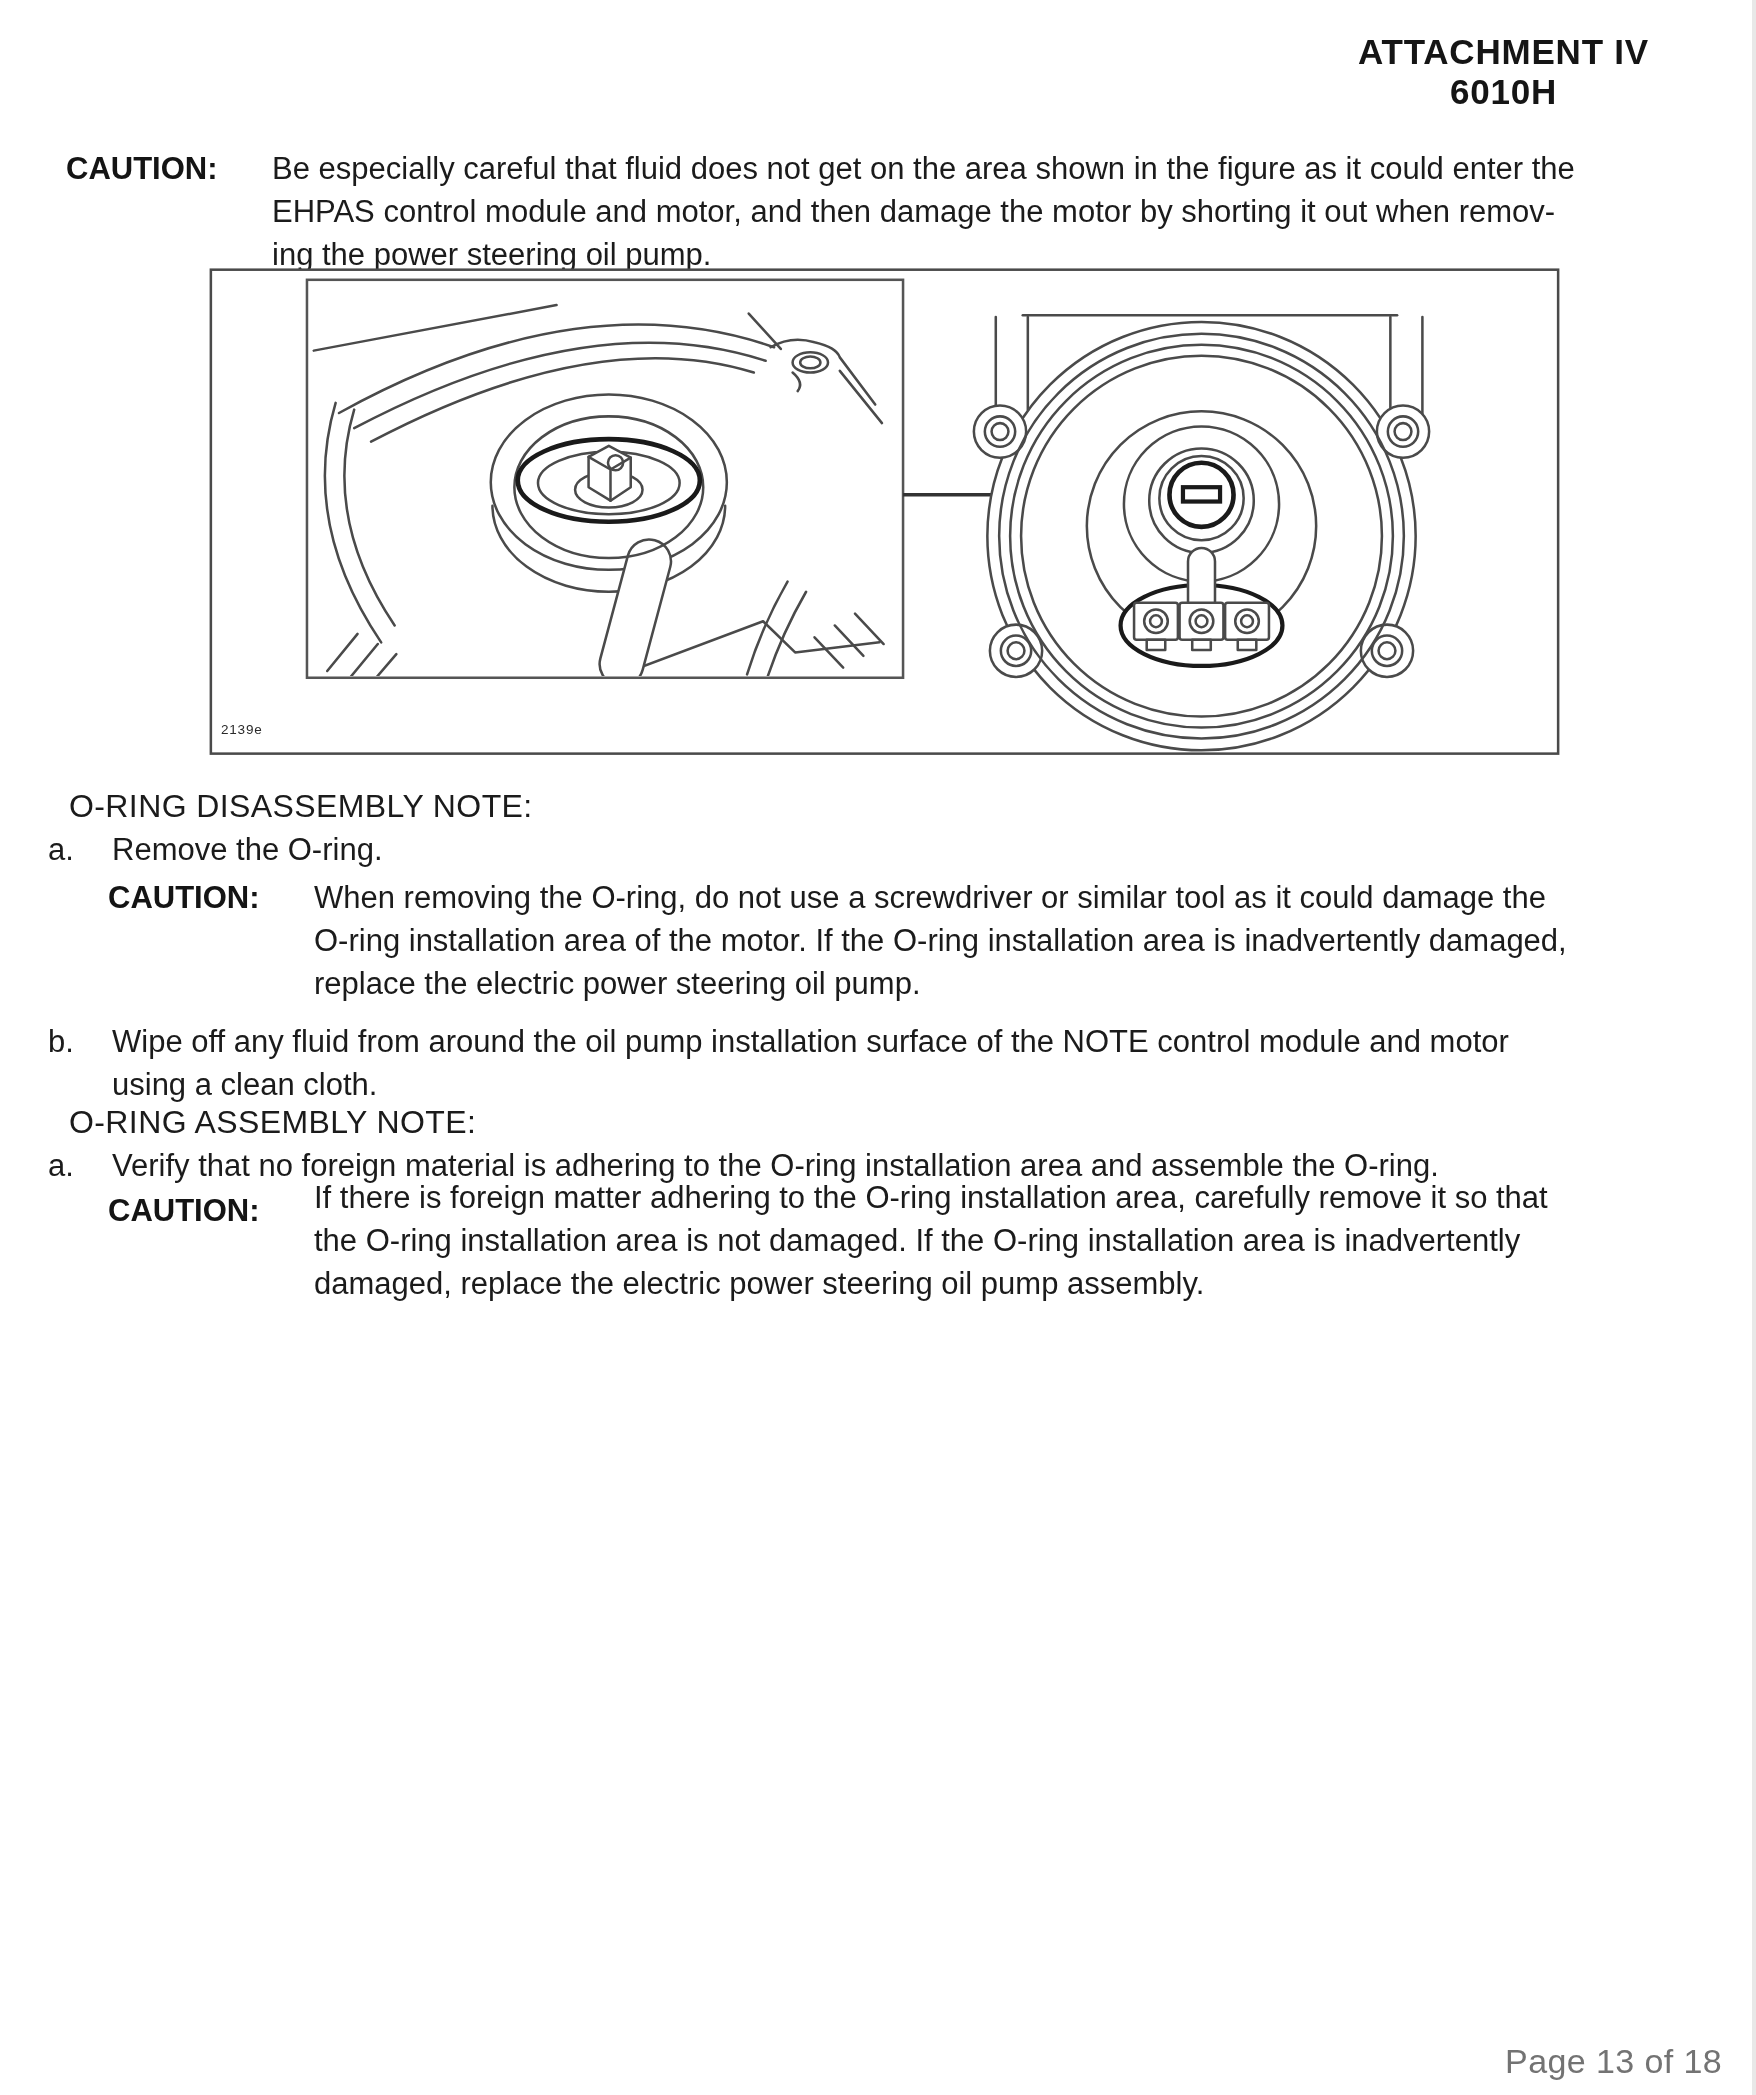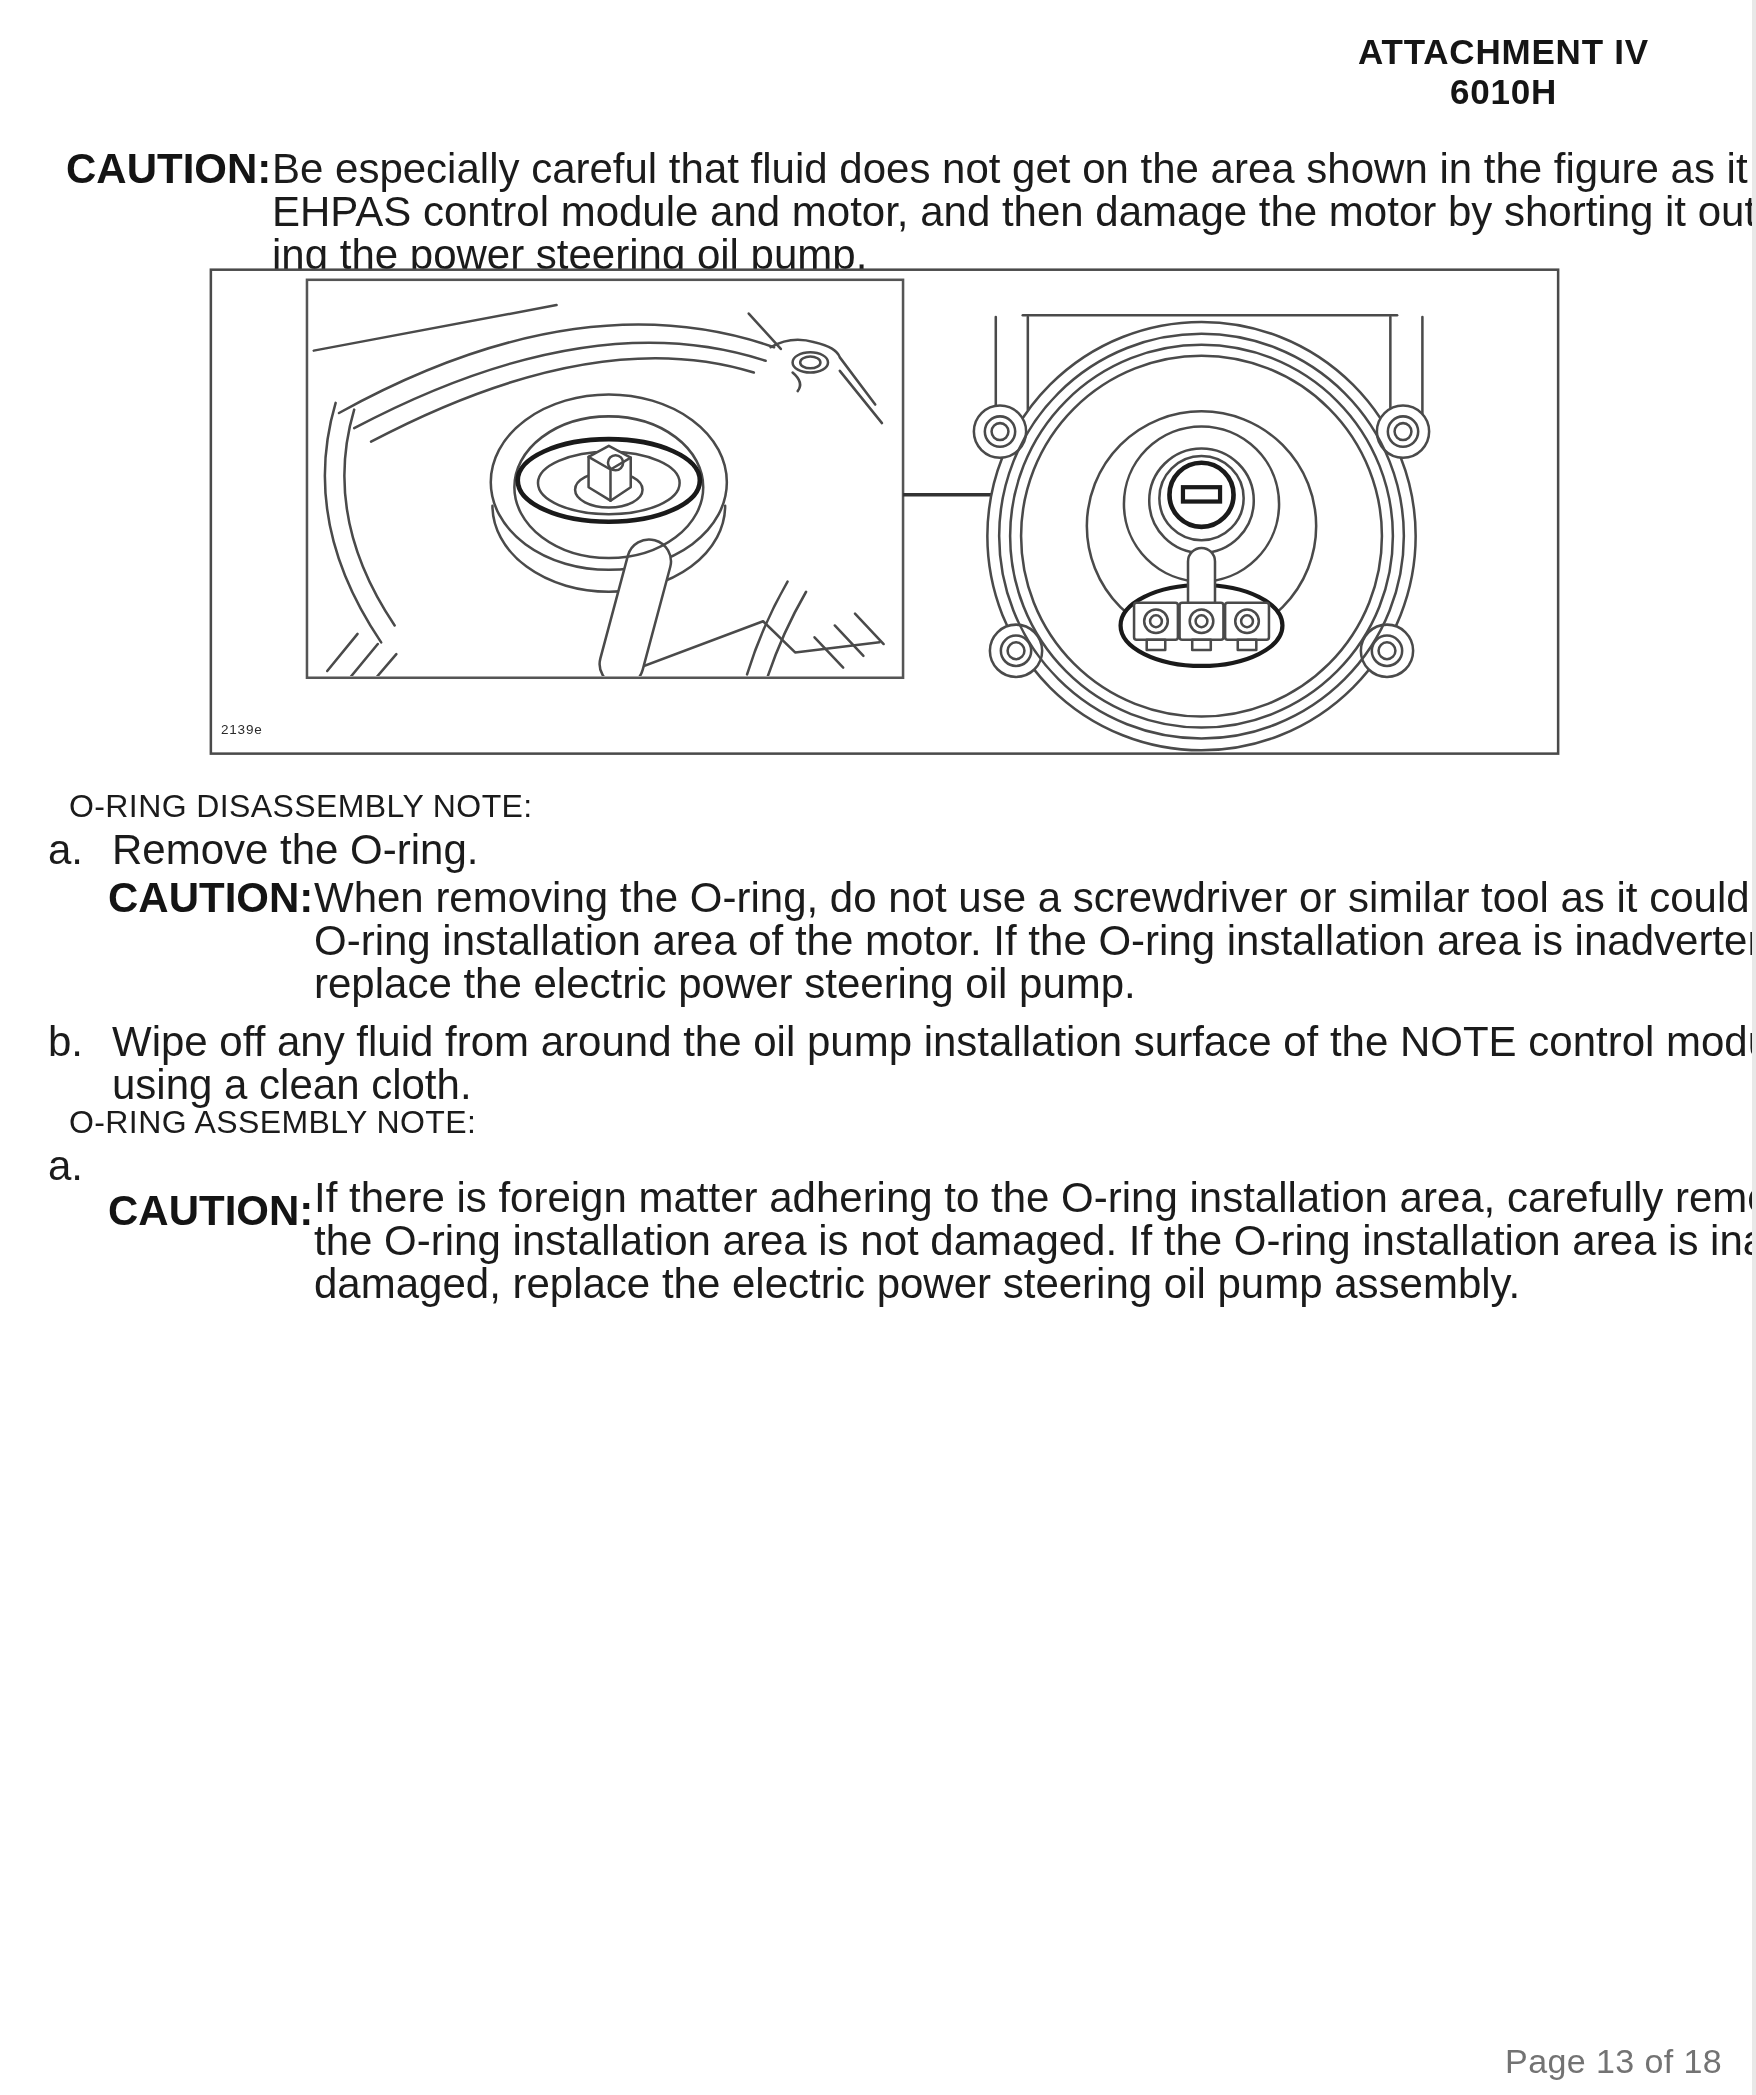--- a/index.html
+++ b/index.html
@@ -13,21 +13,21 @@
   }
   .abs{position:absolute;}
   .hdr{
     left:1335px;top:32px;width:337px;
     text-align:center;
     font-weight:700;font-size:35px;line-height:40px;
     color:#151515;
     letter-spacing:0.8px;
   }
   .body-txt{
-    font-size:42px;line-height:43px;
+    font-size:31px;line-height:43px;
     white-space:pre;
     color:#1b1b1b;
   }
   .bold{font-weight:700;color:#141414;}
   .note-title{font-size:32px;letter-spacing:0.4px;}
   .fig-code{
     font-size:13.5px;font-weight:400;color:#2a2a2a;letter-spacing:0.8px;
   }
   .footer{
     right:30px;top:2042px;
@@ -202,20 +202,21 @@
   <div class="abs body-txt" style="left:314px;top:876px;">When removing the O-ring, do not use a screwdriver or similar tool as it could damage the
 O-ring installation area of the motor. If the O-ring installation area is inadvertently damaged,
 replace the electric power steering oil pump.</div>
 
   <div class="abs body-txt" style="left:48px;top:1020px;">b.</div>
   <div class="abs body-txt" style="left:112px;top:1020px;">Wipe off any fluid from around the oil pump installation surface of the NOTE control module and motor
 using a clean cloth.</div>
 
   <div class="abs body-txt note-title" style="left:69px;top:1101px;">O-RING ASSEMBLY NOTE:</div>
   <div class="abs body-txt" style="left:48px;top:1144px;">a.</div>
+  <div class="abs body-txt" style="left:112px;top:1144px;">Verify that no foreign material is adhering to the O-ring installation area and assemble the O-ring.</div>
 
   <div class="abs body-txt bold" style="left:108px;top:1189px;">CAUTION:</div>
   <div class="abs body-txt" style="left:314px;top:1176px;">If there is foreign matter adhering to the O-ring installation area, carefully remove it so that
 the O-ring installation area is not damaged. If the O-ring installation area is inadvertently
 damaged, replace the electric power steering oil pump assembly.</div>
 
   <div class="abs footer">Page 13 of 18</div>
 
 </div>
 

